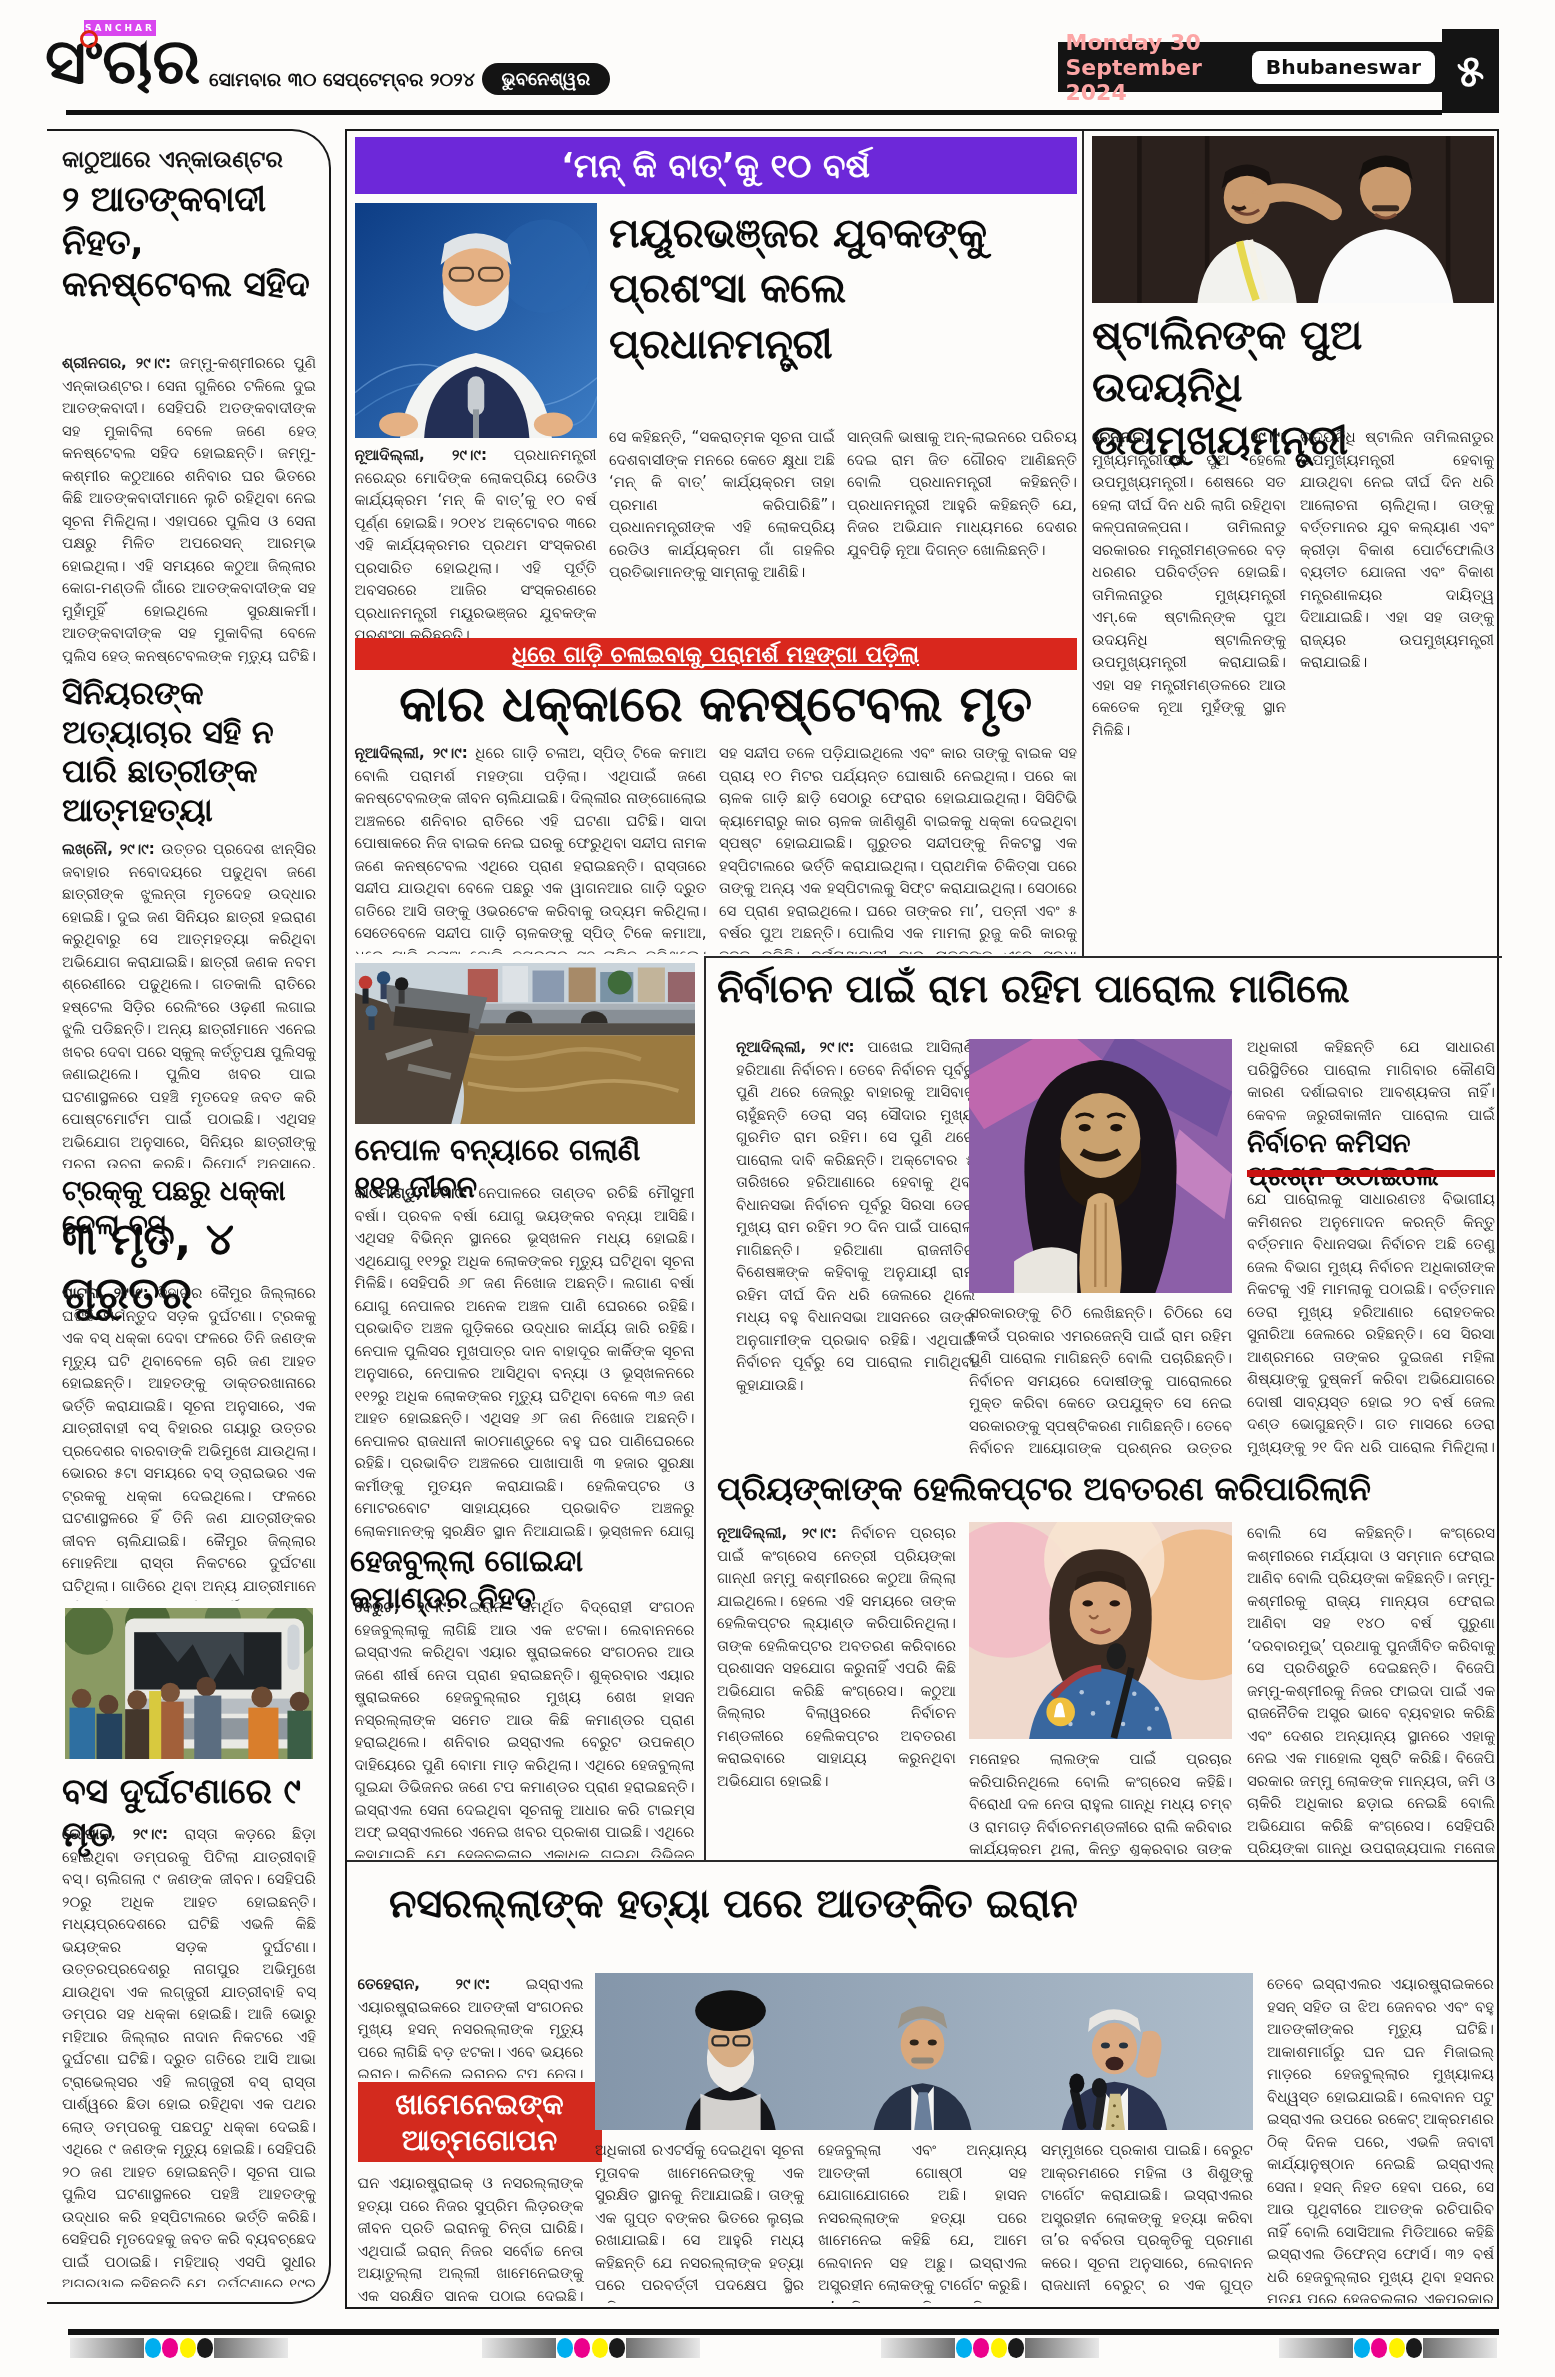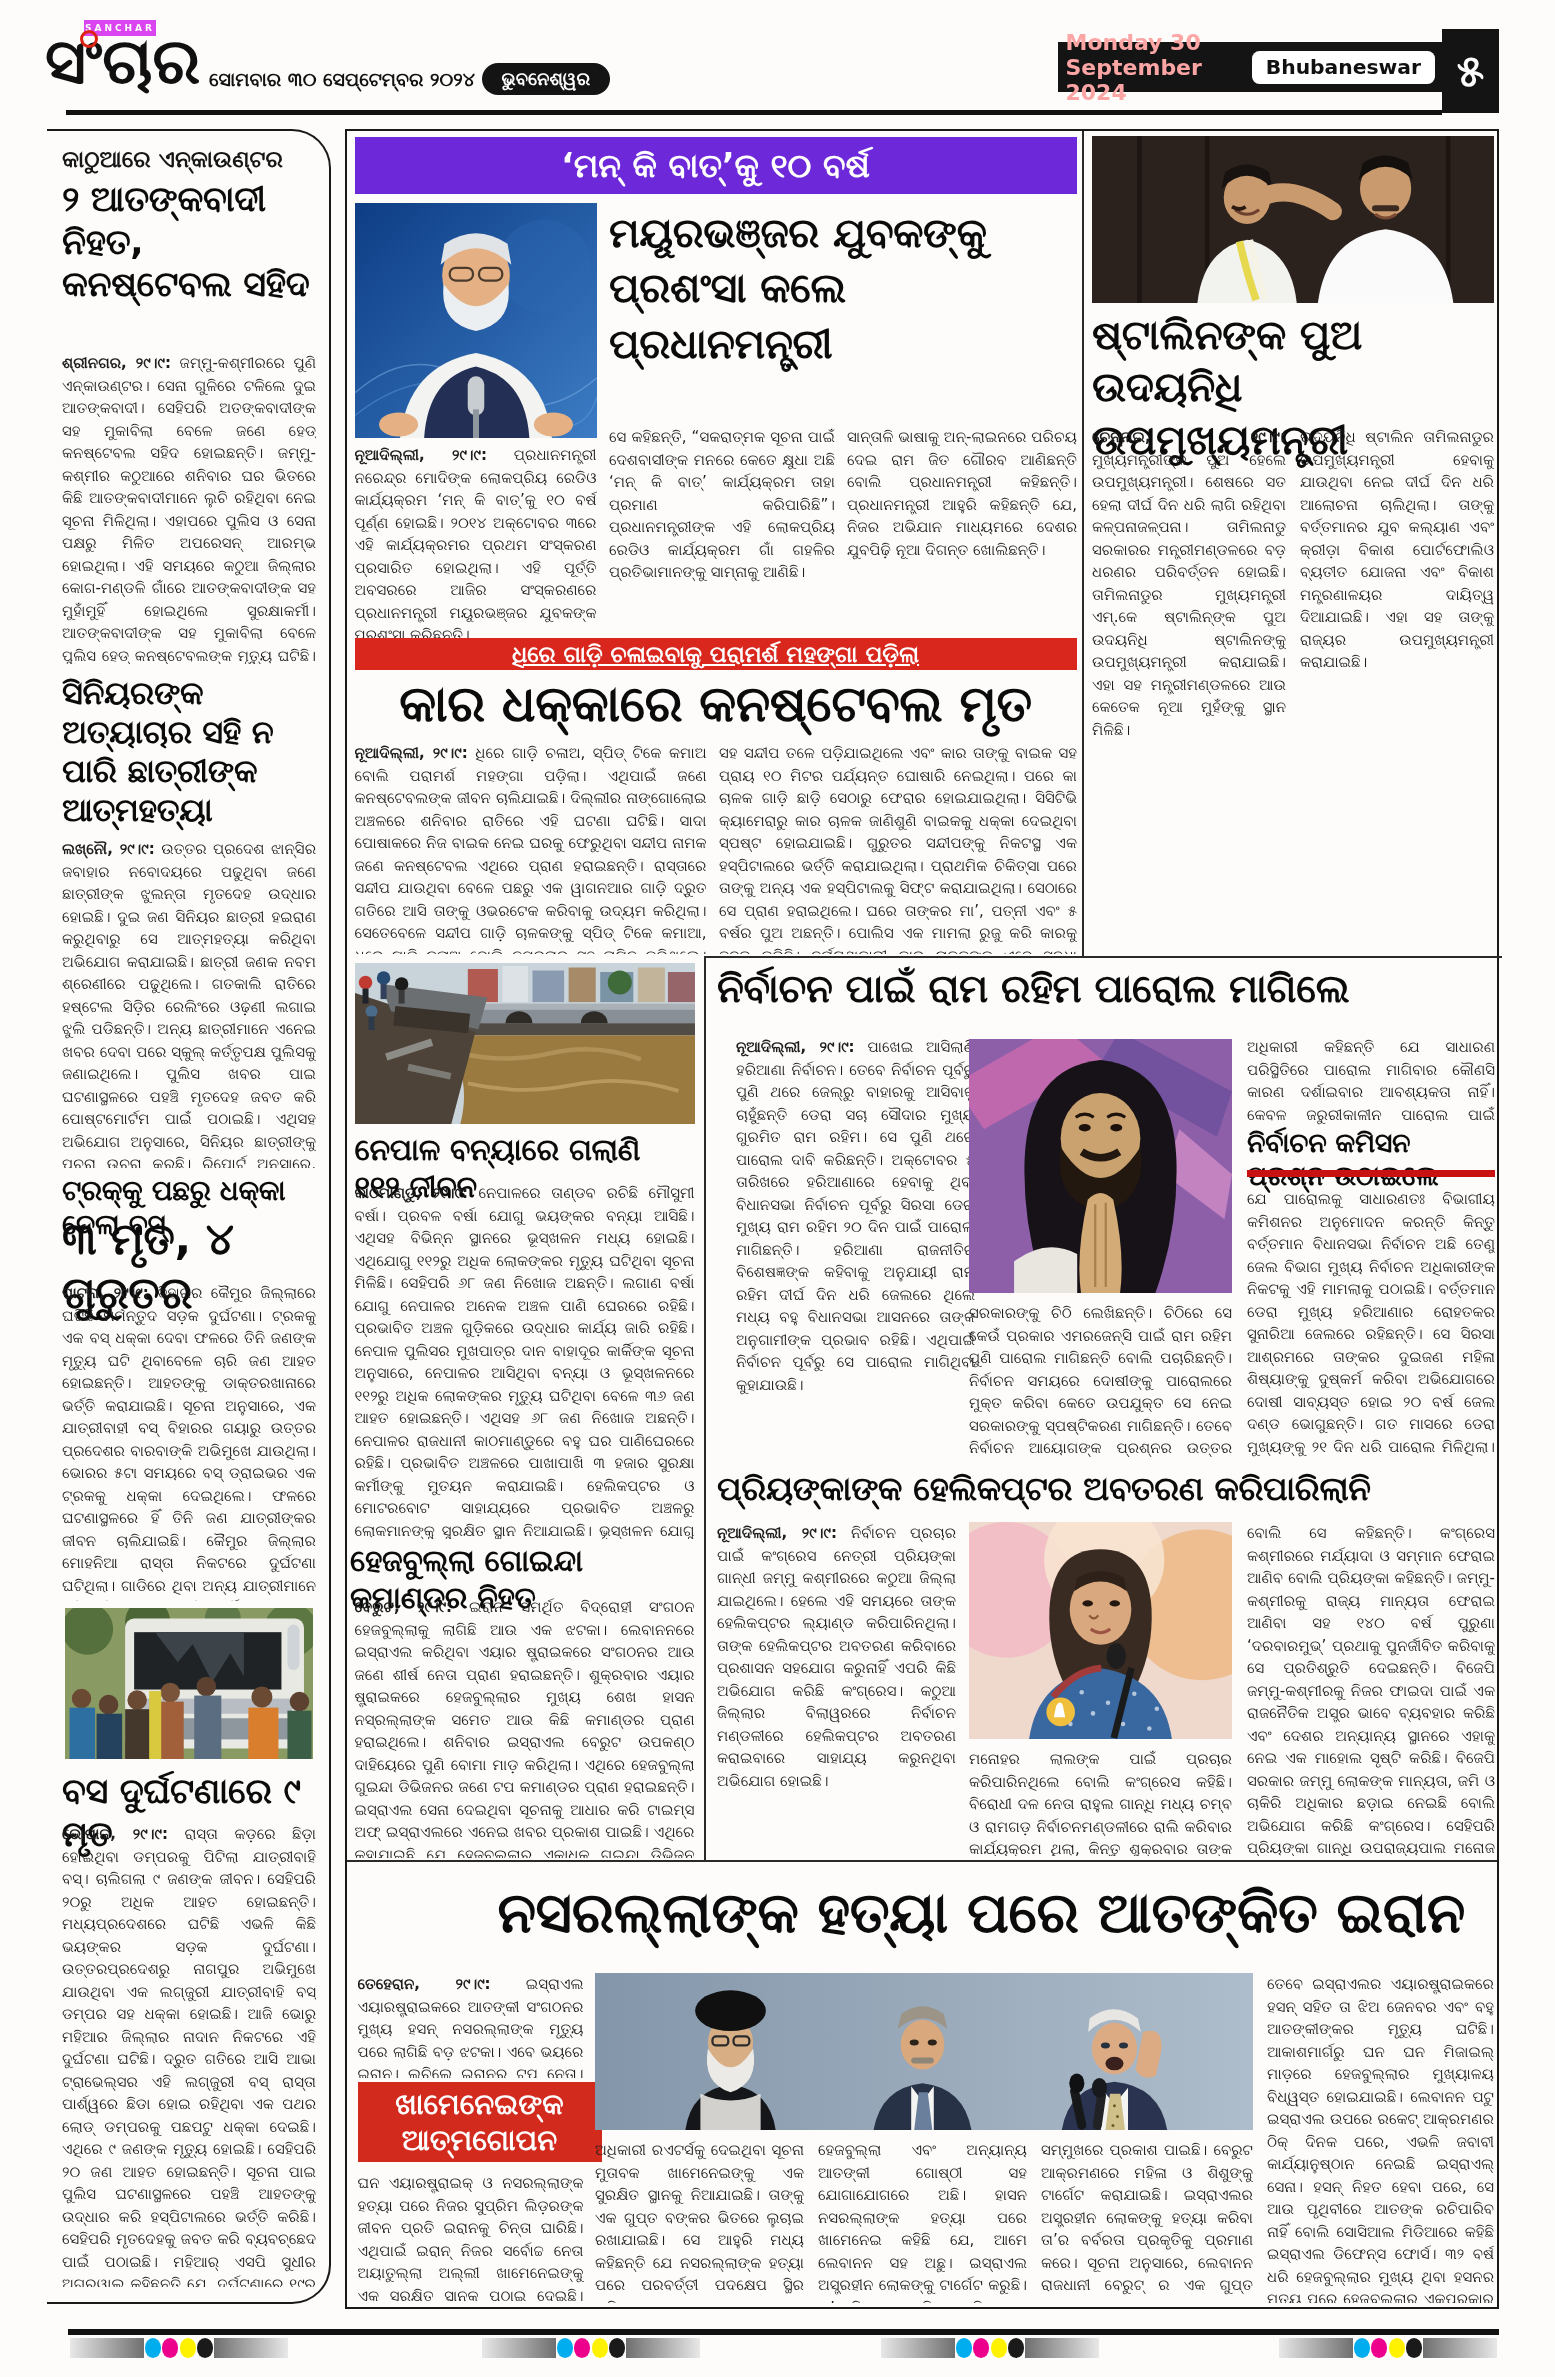--- a/index.html
+++ b/index.html
@@ -295,21 +295,21 @@
         <ellipse cx="196" cy="178" rx="13" ry="17" fill="#1e1e1e"></ellipse>
         <rect x="200" y="192" width="9" height="96" fill="#1b1b1b" transform="rotate(14 204 240)"></rect>
         <circle cx="122" cy="252" r="19" fill="#f0bf3e"></circle>
         <path d="M116 244 q6 -9 9 0 l3 15 h-15z" fill="#fff"></path>
       </svg>
     </div>
     <div class="abs bodytxt" style="left:622px;top:1617px;width:263px;height:108px;">ମନୋହର ଲାଲଙ୍କ ପାଇଁ ପ୍ରଚାର କରିପାରିନଥିଲେ ବୋଲି କଂଗ୍ରେସ କହିଛି। ବିରୋଧୀ ଦଳ ନେତା ରାହୁଲ ଗାନ୍ଧି ମଧ୍ୟ ଚମ୍ବ ଓ ରାମଗଡ଼ ନିର୍ବାଚନମଣ୍ଡଳୀରେ ରାଲି କରିବାର କାର୍ଯ୍ୟକ୍ରମ ଥିଲା, କିନ୍ତୁ ଶୁକ୍ରବାର ତାଙ୍କ ହେଲିକପ୍ଟରରେ ବୈଷୟିକ ତ୍ରୁଟି ଦେଖାଦେଇଥିଲା। ଜମ୍ମୁ-କଶ୍ମୀର କଂଗ୍ରେସ କମିଟି (ଜେକେପିସି)ର ମୁଖ୍ୟ ମୁଖପାତ୍ର ରବୀନ୍ଦ୍ର ଶର୍ମା କହିଛନ୍ତି, ଆମେ ପ୍ରଶାସନଠାରୁ ସ୍ପଷ୍ଟୀକରଣ ଲୋଡ଼ିଛୁ।</div>
     <div class="abs bodytxt" style="left:900px;top:1391px;width:248px;height:334px;">ବୋଲି ସେ କହିଛନ୍ତି। କଂଗ୍ରେସ କଶ୍ମୀରରେ ମର୍ଯ୍ୟାଦା ଓ ସମ୍ମାନ ଫେରାଇ ଆଣିବ ବୋଲି ପ୍ରିୟଙ୍କା କହିଛନ୍ତି। ଜମ୍ମୁ-କଶ୍ମୀରକୁ ରାଜ୍ୟ ମାନ୍ୟତା ଫେରାଇ ଆଣିବା ସହ ୧୪୦ ବର୍ଷ ପୁରୁଣା ‘ଦରବାରମୁଭ୍’ ପ୍ରଥାକୁ ପୁନର୍ଜୀବିତ କରିବାକୁ ସେ ପ୍ରତିଶ୍ରୁତି ଦେଇଛନ୍ତି। ବିଜେପି ଜମ୍ମୁ-କଶ୍ମୀରକୁ ନିଜର ଫାଇଦା ପାଇଁ ଏକ ରାଜନୈତିକ ଅସ୍ତ୍ର ଭାବେ ବ୍ୟବହାର କରିଛି ଏବଂ ଦେଶର ଅନ୍ୟାନ୍ୟ ସ୍ଥାନରେ ଏହାକୁ ନେଇ ଏକ ମାହୋଲ ସୃଷ୍ଟି କରିଛି। ବିଜେପି ସରକାର ଜମ୍ମୁ ଲୋକଙ୍କ ମାନ୍ୟତା, ଜମି ଓ ଚାକିରି ଅଧିକାର ଛଡ଼ାଇ ନେଇଛି ବୋଲି ଅଭିଯୋଗ କରିଛି କଂଗ୍ରେସ। ସେହିପରି ପ୍ରିୟଙ୍କା ଗାନ୍ଧି ଉପରାଜ୍ୟପାଲ ମନୋଜ ସିହ୍ନାଙ୍କ ବିରୋଧରେ ଗୁରୁତର ଅଭିଯୋଗ ଆଣିଛନ୍ତି।</div>
 
     <div class="abs hrule" style="left:0;top:1729px;width:1150px;height:2.3px;"></div>
-    <div class="abs hl" style="left:42px;top:1748px;width:1076px;font-size:56px;text-align:right;">ନସରଲ୍ଲାଙ୍କ ହତ୍ୟା ପରେ ଆତଙ୍କିତ ଇରାନ</div>
+    <div class="abs hl" style="left:42px;top:1748px;width:1076px;font-size:40px;">ନସରଲ୍ଲାଙ୍କ ହତ୍ୟା ପରେ ଆତଙ୍କିତ ଇରାନ</div>
     <div class="abs bodytxt" style="left:10.5px;top:1842px;width:226px;height:105px;">
       <span class="dl">ତେହେରାନ, ୨୯।୯:</span>
       <span>ଇସ୍ରାଏଲ ଏୟାରଷ୍ଟ୍ରାଇକରେ ଆତଙ୍କୀ ସଂଗଠନର ମୁଖ୍ୟ ହସନ୍ ନସରଲ୍ଲାଙ୍କ ମୃତ୍ୟୁ ପରେ ଲାଗିଛି ବଡ଼ ଝଟକା। ଏବେ ଭୟରେ ଇରାନ୍। ଲୁଚିଲେ ଇରାନ୍‌ର ଟପ୍ ନେତା। ଇସ୍ରାଏଲର ଘନ</span>
     </div>
     <div class="abs banner" style="left:10.5px;top:1951px;width:226px;height:80px;background:#d32a1e;font-size:29px;line-height:1.25;padding:0 9px;">ଖାମେନେଇଙ୍କ ଆତ୍ମଗୋପନ</div>
     <div class="abs bodytxt" style="left:10.5px;top:2041px;width:226px;height:129px;">ଘନ ଏୟାରଷ୍ଟ୍ରାଇକ୍ ଓ ନସରଲ୍ଲାଙ୍କ ହତ୍ୟା ପରେ ନିଜର ସୁପ୍ରିମ ଲିଡ଼ରଙ୍କ ଜୀବନ ପ୍ରତି ଇରାନକୁ ଚିନ୍ତା ଘାରିଛି। ଏଥିପାଇଁ ଇରାନ୍ ନିଜର ସର୍ବୋଚ୍ଚ ନେତା ଅୟାତୁଲ୍ଲା ଅଲ୍ଲୀ ଖାମେନେଇଙ୍କୁ ଏକ ସୁରକ୍ଷିତ ସ୍ଥାନକୁ ପଠାଇ ଦେଇଛି। ତାଙ୍କୁ ବଙ୍କରର ଭିତରେ ଲୁଚାଇ ରଖାଯାଇଥିବା ସୂଚନା ମିଳିଛି। ତେହେରାନର</div>
 
     <div class="abs photo" style="left:248px;top:1842px;width:658px;height:157px;">
       <svg viewBox="0 0 874 208" preserveAspectRatio="none">
         <defs>

